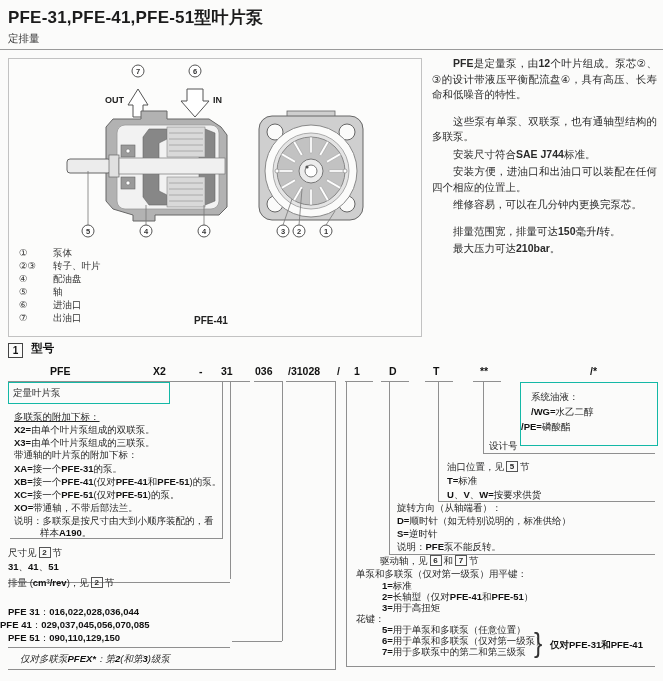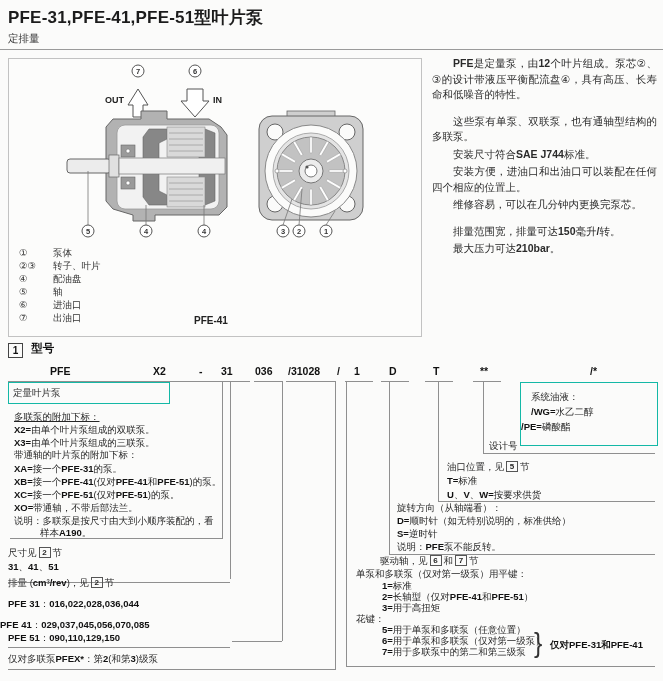--- a/index.html
+++ b/index.html
@@ -223,25 +223,25 @@
     <div class="t" style="left:14px;top:114px;"><b>XB=</b>接一个<b>PFE-41</b>(仅对<b>PFE-41</b>和<b>PFE-51</b>)的泵。</div>
     <div class="t" style="left:14px;top:127px;"><b>XC=</b>接一个<b>PFE-51</b>(仅对<b>PFE-51</b>)的泵。</div>
     <div class="t" style="left:14px;top:140px;"><b>XO=</b>带通轴，不带后部法兰。</div>
     <div class="t" style="left:14px;top:153px;">说明：多联泵是按尺寸由大到小顺序装配的，看</div>
     <div class="t" style="left:40px;top:165px;">样本<b>A190</b>。</div>
 
     <div class="t" style="left:8px;top:185px;">尺寸见<span class="nb">2</span>节</div>
     <div class="t" style="left:8px;top:199px;"><b>31</b>、<b>41</b>、<b>51</b></div>
 
     <div class="t" style="left:8px;top:215px;">排量 (<b>cm</b>³<b>/rev</b>)，见<span class="nb">2</span>节</div>
-    <div class="t" style="left:8px;top:236px;"><b>PFE</b> <b>31</b>：<b>016,022,028,036,044</b></div>
+    <div class="t" style="left:8px;top:244px;"><b>PFE</b> <b>31</b>：<b>016,022,028,036,044</b></div>
     <div class="t" style="left:0;top:257px;"><b>PFE</b> <b>41</b>：<b>029,037,045,056,070,085</b></div>
     <div class="t" style="left:8px;top:270px;"><b>PFE</b> <b>51</b>：<b>090,110,129,150</b></div>
 
-    <div class="t" style="left:8px;top:291px;">仅对多联泵<b>PFEX*</b>：第<b>2</b>(和第<b>3</b>)级泵</div>
+    <div class="t" style="left:20px;top:291px;font-style:italic;">仅对多联泵<b>PFEX*</b>：第<b>2</b>(和第<b>3</b>)级泵</div>
 
     <div class="box" style="left:520px;top:20px;width:136px;height:62px;">
       <div class="t" style="left:10px;top:8px;">系统油液：</div>
       <div class="t" style="left:10px;top:23px;"><b>/WG=</b>水乙二醇</div>
       <div class="t" style="left:0;top:38px;"><b>/PE=</b>磷酸酯</div>
     </div>
 
     <div class="t" style="left:489px;top:78px;">设计号</div>
 
     <div class="t" style="left:447px;top:99px;">油口位置，见<span class="nb">5</span>节</div>

